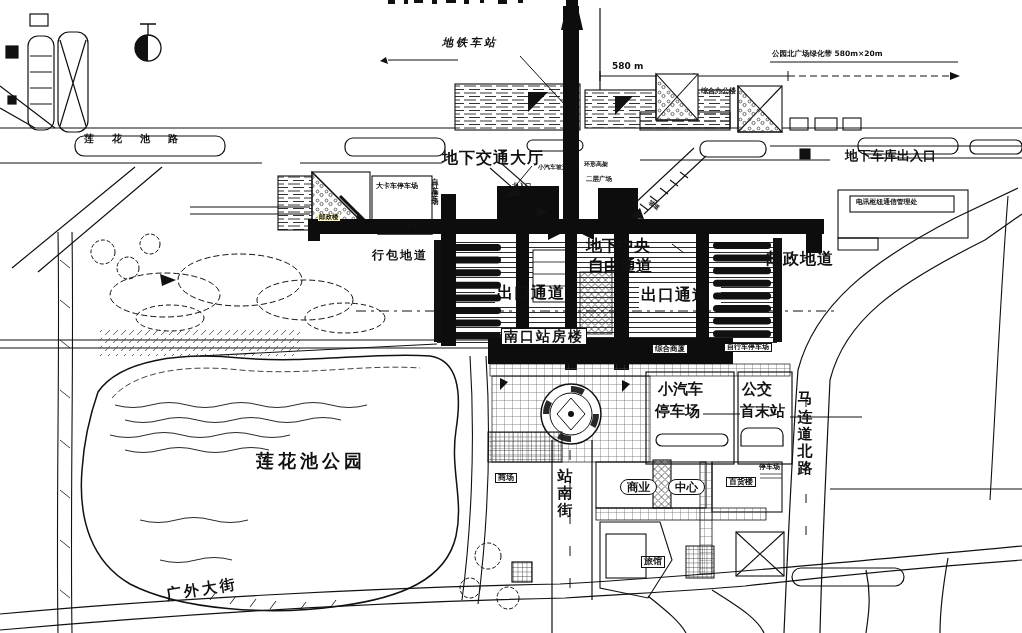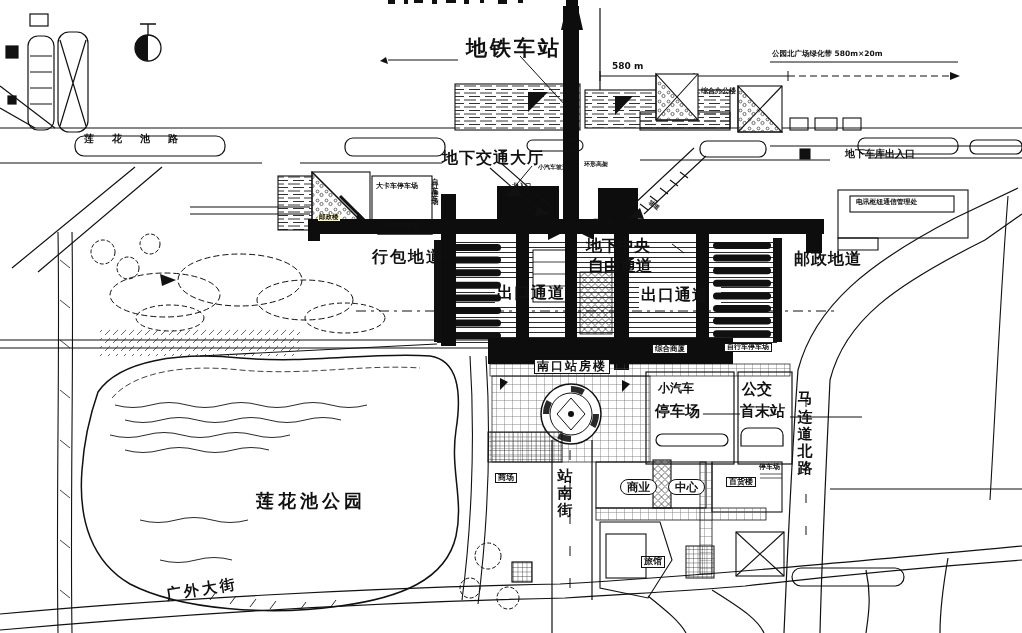--- a/index.html
+++ b/index.html
@@ -284,61 +284,61 @@
     <path d="M0 614 C150 600 360 588 560 584 C700 576 850 562 1022 546"></path>
     <path d="M0 630 C160 616 370 602 565 598 C660 592 700 590 745 586 C850 574 940 566 1022 560"></path>
     <path d="M648 596 C668 612 680 622 686 633"></path>
     <path d="M712 590 C744 610 758 620 764 633"></path>
     <path d="M866 570 C872 598 868 618 866 633"></path>
     <path d="M948 558 C942 592 940 614 940 633"></path>
     <rect x="792" y="568" width="112" height="18" rx="9"></rect>
   </g>
 </svg>
 
-<div class="lbl" style="left:466px;top:37px;font-size:21px;letter-spacing:3px;">地铁车站</div>
+<div class="lbl" style="left:442px;top:37px;font-size:11px;letter-spacing:3px;font-style:italic;">地铁车站</div>
 <div class="lbl" style="left:442px;top:150px;font-size:16px;letter-spacing:1px;">地下交通大厅</div>
-<div class="lbl" style="left:372px;top:249px;font-size:16px;letter-spacing:2px;">行包地道</div>
+<div class="lbl" style="left:372px;top:249px;font-size:12px;letter-spacing:2px;">行包地道</div>
 <div class="lbl" style="left:497px;top:285px;font-size:16px;letter-spacing:1px;">出口通道</div>
 <div class="lbl" style="left:641px;top:287px;font-size:16px;letter-spacing:1px;">出口通道</div>
 <div class="lbl" style="left:586px;top:238px;font-size:16px;">地下中央</div>
 <div class="lbl" style="left:588px;top:258px;font-size:16px;">自由通道</div>
-<div class="lbl" style="left:794px;top:251px;font-size:16px;letter-spacing:1px;">邮政地道</div>
-<div class="lbl" style="left:256px;top:451px;font-size:18px;letter-spacing:4px;margin-top:40px;">莲花池公园</div>
-
-<div class="lbl" style="left:658px;top:382px;font-size:12px;">小汽车</div>
+<div class="lbl" style="left:766px;top:251px;font-size:16px;letter-spacing:1px;">邮政地道</div>
+<div class="lbl" style="left:256px;top:451px;font-size:18px;letter-spacing:4px;">莲花池公园</div>
+
+<div class="lbl" style="left:658px;top:382px;font-size:15px;">小汽车</div>
 <div class="lbl" style="left:655px;top:404px;font-size:15px;">停车场</div>
 <div class="lbl" style="left:742px;top:382px;font-size:15px;">公交</div>
 <div class="lbl" style="left:740px;top:404px;font-size:15px;">首末站</div>
 
 <div class="lbl v" style="left:796px;top:380px;font-size:15px;letter-spacing:17px;">马连道北路</div>
 <div class="lbl v" style="left:556px;top:456px;font-size:15px;letter-spacing:17px;">站南街</div>
 <div class="lbl" style="left:166px;top:582px;font-size:15px;letter-spacing:3px;transform:rotate(-9deg);">广外大街</div>
 <div class="lbl thinw" style="left:84px;top:134px;font-size:10px;letter-spacing:18px;">莲花池路</div>
 
 <div class="lbl box" style="left:620px;top:479px;font-size:11.5px;border-radius:10px;padding:1px 6px;">商业</div>
 <div class="lbl box" style="left:668px;top:479px;font-size:11.5px;border-radius:10px;padding:1px 6px;">中心</div>
 <div class="lbl box" style="left:726px;top:477px;font-size:8px;">百货楼</div>
 <div class="lbl box" style="left:641px;top:556px;font-size:9px;border-width:1.5px;">旅馆</div>
 <div class="lbl box" style="left:495px;top:461px;font-size:8px;margin-top:12px;">商场</div>
 
-<div class="lbl box" style="left:501px;top:359px;font-size:12px;letter-spacing:2px;margin-left:33px;">南口站房楼</div>
+<div class="lbl box" style="left:501px;top:328px;font-size:14px;letter-spacing:2px;">南口站房楼</div>
 <div class="lbl box" style="left:652px;top:344px;font-size:7.5px;">综合商厦</div>
 <div class="lbl box" style="left:724px;top:343px;font-size:7px;">自行车停车场</div>
 
 <div class="lbl thinw" style="left:512px;top:183px;font-size:6.5px;">北入口</div>
-<div class="lbl thinw" style="left:586px;top:176px;font-size:6.5px;margin-top:43px;">二层广场</div>
+<div class="lbl thinw" style="left:586px;top:176px;font-size:6.5px;">二层广场</div>
 <div class="lbl thinw" style="left:538px;top:164px;font-size:6px;">小汽车坡道</div>
 <div class="lbl thinw" style="left:584px;top:161px;font-size:6px;">环形高架</div>
 <div class="lbl thinw" style="left:648px;top:202px;font-size:6px;transform:rotate(38deg);">坡道</div>
 
 <div class="lbl thinw" style="left:376px;top:183px;font-size:7px;">大卡车停车场</div>
 <div class="lbl thinw v" style="left:430px;top:172px;font-size:7px;letter-spacing:4px;">自行车停车场</div>
 <div class="lbl thinw" style="left:318px;top:214px;font-size:6.5px;background:#fef9c3;padding:0 1px;">邮政楼</div>
 <div class="lbl" style="left:381px;top:222px;font-size:7.5px;">行包房通道</div>
 
 <div class="lbl thinw" style="left:612px;top:62px;font-size:9px;">580 m</div>
 <div class="lbl thinw" style="left:772px;top:50px;font-size:7.5px;">公园北广场绿化带 580m×20m</div>
 <div class="lbl thinw" style="left:701px;top:88px;font-size:7px;">综合办公楼</div>
-<div class="lbl thinw" style="left:813px;top:149px;font-size:10px;padding-left:32px;">地下车库出入口</div>
+<div class="lbl thinw" style="left:813px;top:149px;font-size:13px;padding-left:32px;">地下车库出入口</div>
 <div class="lbl thinw" style="left:856px;top:199px;font-size:6.8px;">电讯枢纽通信管理处</div>
 <div class="lbl thinw" style="left:759px;top:464px;font-size:7px;">停车场</div>
 
 </div>
 
 </body></html>

